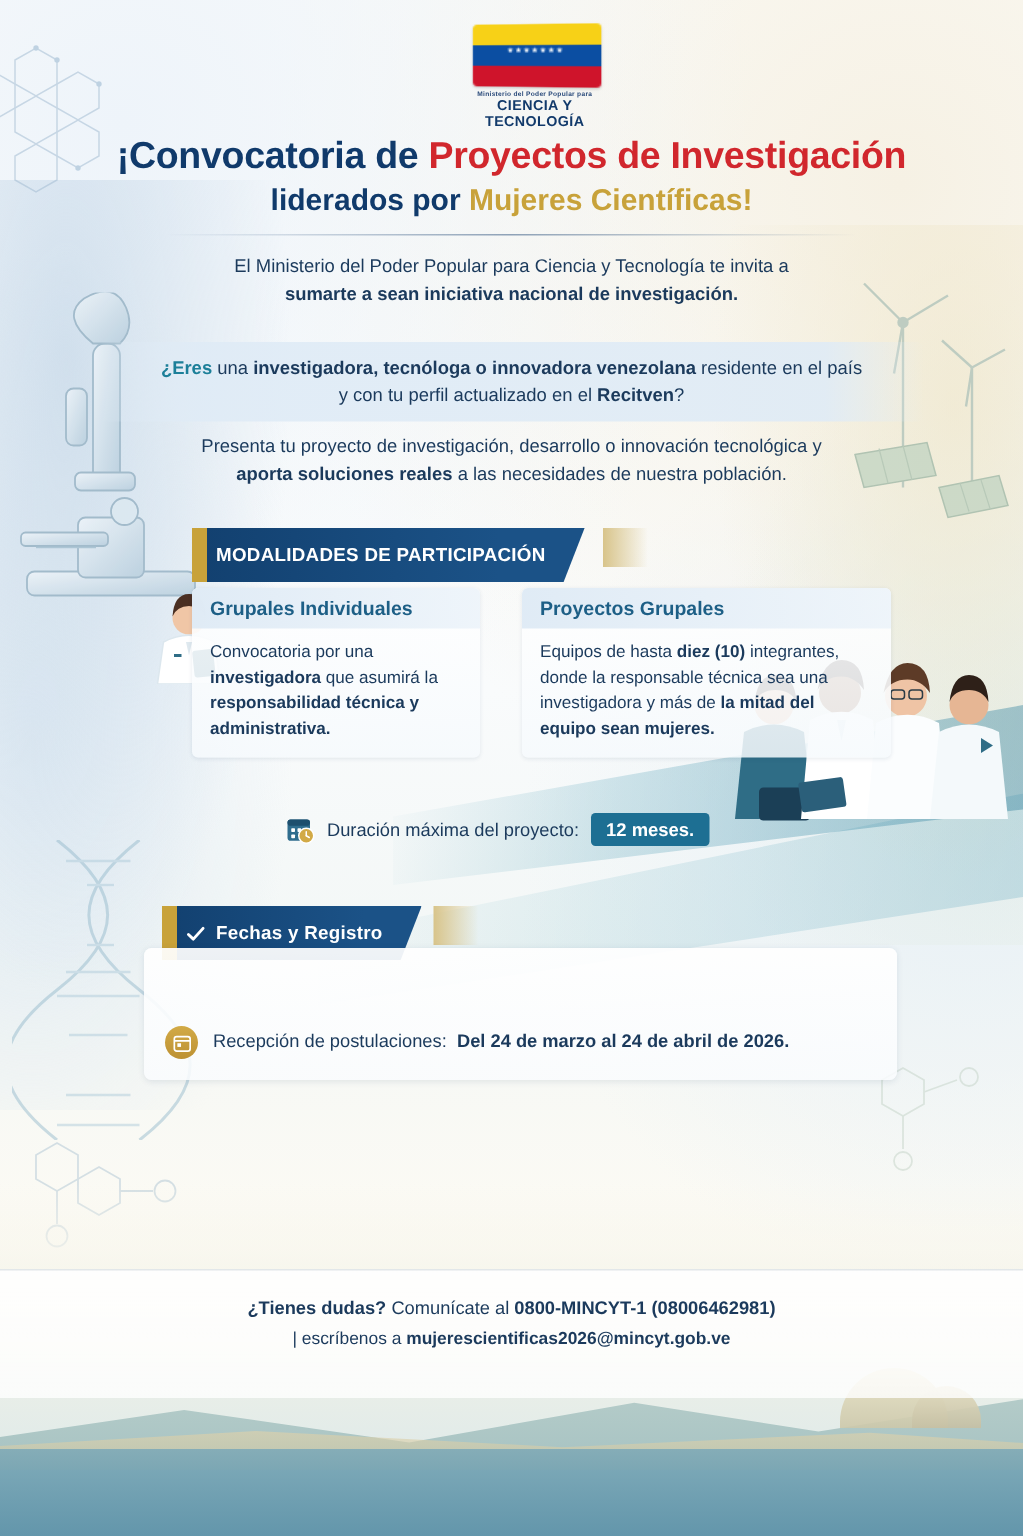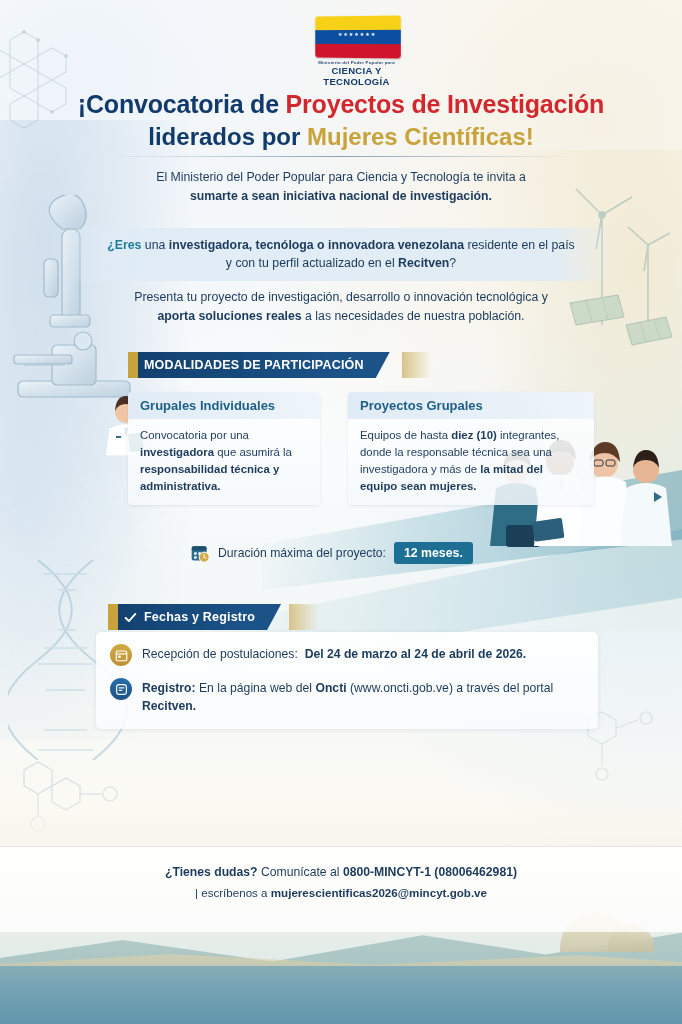--- a/index.html
+++ b/index.html
@@ -139,21 +139,21 @@
 
   
   .headline {
     position: absolute; left: 0; right: 0; top: 90px; text-align: center;
   }
   .headline .l1 {
     font-size: 25px; font-weight: 800; color: #103a6b; letter-spacing: -.2px;
   }
   .headline .l1 .accent { color: #d1272d; }
   .headline .l2 {
-    margin-top: 4px; font-size: 24px; font-weight: 800; color: #c8a23a;
+    margin-top: 4px; font-size: 20px; font-weight: 800; color: #c8a23a;
   }
   .headline .l2 .blue { color: #103a6b; }
   .rule {
     position:absolute; left: 110px; right: 110px; top: 156px; height: 1px;
     background: linear-gradient(90deg, rgba(16,58,107,0), rgba(16,58,107,.45), rgba(16,58,107,0));
   }
 
   
   .para {
     position: absolute; left: 64px; right: 64px; text-align: center;
@@ -168,21 +168,21 @@
     background: linear-gradient(90deg, rgba(228,238,247,0) 0%, rgba(223,235,246,.9) 12%, rgba(223,235,246,.9) 88%, rgba(228,238,247,0) 100%);
     border-radius: 4px;
     padding: 8px 10px;
     text-align: center; font-size: 12.3px; line-height: 1.5; color:#1b3a5c;
   }
   .callout .teal { color: #1c7f99; font-weight: 800; }
   .callout b { font-weight: 800; }
 
   
   .sec-ribbon {
-    position: absolute; height: 26px; display: flex; align-items: center;
+    position: absolute; height: 36px; display: flex; align-items: center;
     background: linear-gradient(90deg, #12406f 0%, #1b5287 78%, #1b5287 100%);
     color: #fff; font-weight: 800; font-size: 12.5px; letter-spacing: .2px;
     padding-left: 16px; padding-right: 26px;
     clip-path: polygon(0 0, 100% 0, calc(100% - 14px) 100%, 0 100%);
   }
   .sec-ribbon .chev {
     position: absolute; left: 0; top: 0; bottom: 0; width: 10px;
     background: #c8a23a;
   }
   .ribbon-tail {
@@ -227,21 +227,21 @@
     padding: 4px 10px; border-radius: 3px;
   }
 
   
   .dates-card {
     position: absolute; left: 96px; right: 84px; top: 632px;
     background: linear-gradient(180deg, rgba(255,255,255,.93), rgba(250,252,254,.85));
     border-radius: 5px; box-shadow: 0 1px 4px rgba(25,60,95,.10);
     padding: 12px 14px 14px 14px;
   }
-  .row { display: flex; align-items: flex-start; gap: 10px; margin-bottom: 12px; }
+  .row { display: flex; align-items: flex-start; gap: 10px; margin-bottom: 12px; margin-top: 40px; }
   .row:last-child { margin-bottom: 0; }
   .row .txt { font-size: 12.2px; line-height: 1.45; color: #1b3a5c; padding-top: 2px; }
   .row .txt b { font-weight: 800; }
   .badge-icon {
     width: 22px; height: 22px; border-radius: 50%; flex: 0 0 22px;
     display:flex; align-items:center; justify-content:center;
     color:#fff; font-size: 12px;
   }
   .badge-gold { background: linear-gradient(180deg,#d2aa46,#bd9133); }
   .badge-blue { background: linear-gradient(180deg,#2a6ea8,#1b5287); }
@@ -518,32 +518,20 @@
         <svg width="13" height="13" viewBox="0 0 16 16">
             <rect x="1.5" y="2.5" width="13" height="12" rx="2" fill="none" stroke="#fff" stroke-width="1.4"></rect>
             <line x1="1.5" y1="6" x2="14.5" y2="6" stroke="#fff" stroke-width="1.4"></line>
             <rect x="4" y="8" width="3" height="3" fill="#fff"></rect>
           </svg>
       </span>
       <span class="txt">
         <span>Recepción de postulaciones:</span>&nbsp;&nbsp;<b>Del 24 de marzo al 24 de abril de 2026.</b>
       </span>
     </div>
-    <div class="row">
-      <span class="badge-icon badge-blue">
-        <svg width="13" height="13" viewBox="0 0 16 16">
-            <rect x="2" y="2" width="12" height="12" rx="3" fill="none" stroke="#fff" stroke-width="1.4"></rect>
-            <line x1="4.6" y1="6" x2="11.4" y2="6" stroke="#fff" stroke-width="1.4"></line>
-            <line x1="4.6" y1="9" x2="9" y2="9" stroke="#fff" stroke-width="1.4"></line>
-          </svg>
-      </span>
-      <span class="txt">
-        <b>Registro:</b><span> En la página web del </span><b>Oncti</b>&nbsp;<span>(www.oncti.gob.ve)</span><span> a través del portal </span><b>Recitven.</b>
-      </span>
-    </div>
   </div>
 
   <div class="contact">
     <div>
       <b>¿Tienes dudas?</b><span> Comunícate al </span><b>0800-MINCYT-1 (08006462981)</b>
     </div>
     <div class="l2">
       <span>|  escríbenos a </span><b>mujerescientificas2026@mincyt.gob.ve</b>
     </div>
   </div>

